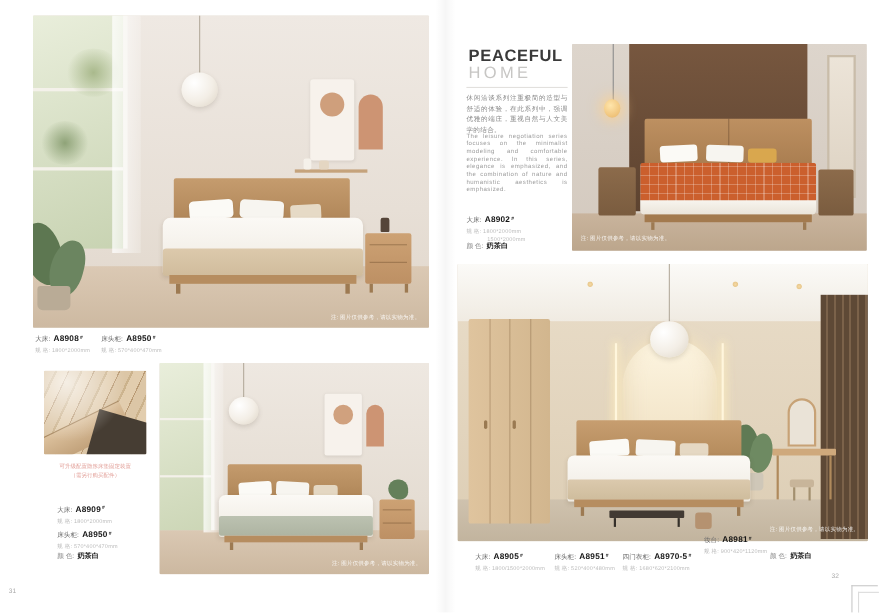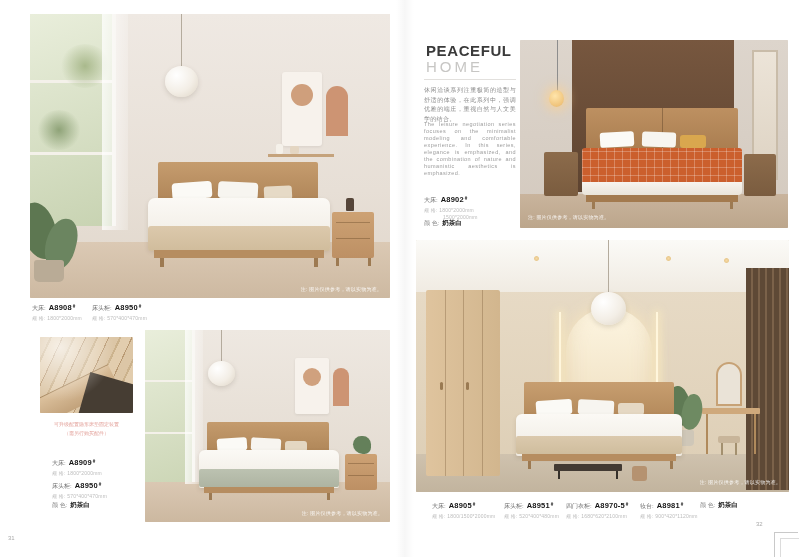--- a/index.html
+++ b/index.html
@@ -265,21 +265,21 @@
     <div class="l2"><span>规 格:</span> <span>520*400*480mm</span></div>
   </div>
   <div class="pg" style="left:566px;top:501px">
     <div class="l1">
       <span>四门衣柜:</span>
         <span class="c">A8970-5</span>
         <sup>#</sup>
     </div>
     <div class="l2"><span>规 格:</span> <span>1680*620*2100mm</span></div>
   </div>
-  <div class="pg" style="left:640px;top:501px">
+  <div class="pg" style="left:640px;top:486px">
     <div class="l1">
       <span>妆台:</span>
         <span class="c">A8981</span>
         <sup>#</sup>
     </div>
     <div class="l2"><span>规 格:</span> <span>900*420*1120mm</span></div>
   </div>
   <div class="colorline" style="left:700px;top:501px">
     <span>颜 色:</span><b>奶茶白</b>
   </div>

